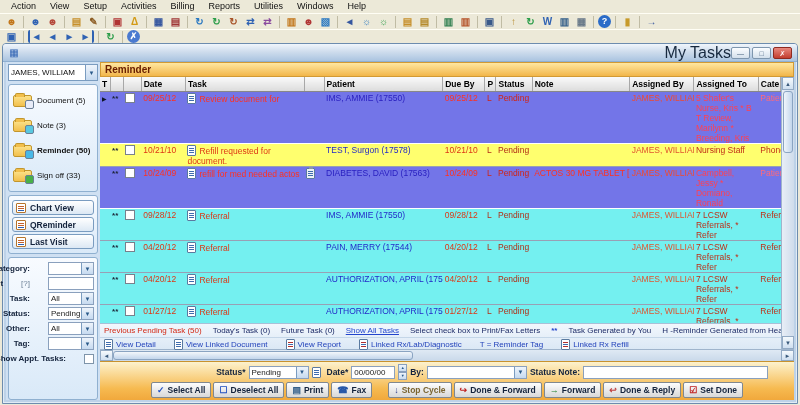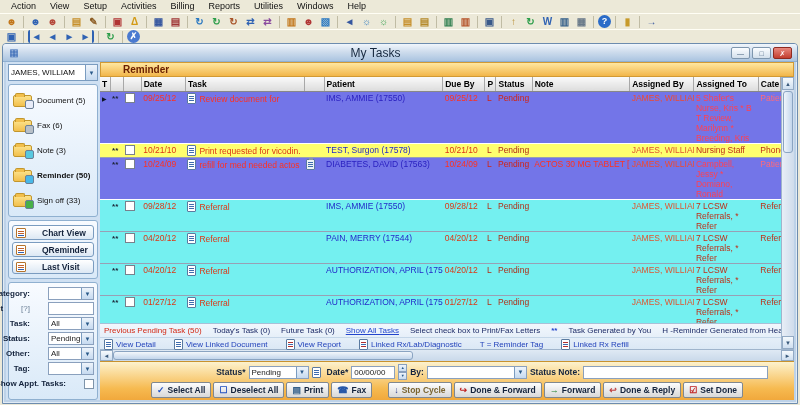--- a/index.html
+++ b/index.html
@@ -20,21 +20,21 @@
   .tb-icon.bar-left  { border-left:2px solid #2f62b3; }
   .tb-icon.bar-right { border-right:2px solid #2f62b3; }
   .tb-sep { width:1px; height:12px; background:#c0bca4; margin:0 3px; }
   
   .window { position:absolute; left:2px; right:2px; top:43px; bottom:1px;
     background:#bdd2e8; border:1px solid #6d8cae; border-radius:4px 4px 0 0;
     box-shadow: inset 0 0 0 1px rgba(255,255,255,.55); }
   .titlebar { height:18px; display:flex; align-items:center; padding:0 5px;
     background:linear-gradient(#f0f6fc,#cfdded 45%,#aac4e0); border-bottom:1px solid #8fafd0; border-radius:3px 3px 0 0; }
   .win-icon { width:12px; height:12px; font-size:10px; line-height:12px; text-align:center; color:#2f62b3; }
-  .win-title { flex:1; text-align:center; font-size:12px; color:#17293f; }
+  .win-title { flex:1; text-align:right; font-size:16px; color:#17293f; }
   .win-controls { display:flex; gap:2px; }
   .wc { width:19px; height:12px; border:1px solid #7e96ae; border-radius:2px; font-size:7px; line-height:11px;
         text-align:center; color:#44607c; background:linear-gradient(#fbfdff,#d4e0ec); }
   .wc-close { background:linear-gradient(#e8887e,#c33d2f); color:#fff; border-color:#8e2a20; }
   .win-body { position:absolute; left:3px; right:3px; top:18px; bottom:3px; background:#cfe0f2; display:flex; }
   
   .sidebar { width:94px; padding:2px 2px 0; display:flex; flex-direction:column; gap:3px; }
   .user-select { height:17px; background:#fff; border:1px solid #7a9cc0; display:flex; align-items:center;
     font-size:8px; padding-left:2px; white-space:nowrap; overflow:hidden; }
   .dd { margin-left:auto; width:12px; align-self:stretch; background:linear-gradient(#eef4fb,#c6daf0);
@@ -42,37 +42,37 @@
   .panel { background:linear-gradient(180deg,#f8fbff,#d9e9f8); border:1px solid #8fb0d0; border-radius:3px; }
   .folder-list { padding:3px 2px; display:flex; flex-direction:column; }
   .folder-item { display:flex; align-items:center; gap:5px; height:25px; font-size:8px; padding:0 2px; white-space:nowrap; }
   .folder-item.active { font-weight:bold; }
   .folder-icon { position:relative; width:19px; height:12px; flex:0 0 auto;
     background:linear-gradient(#fce28a,#f2bf4c); border:1px solid #c2962c; border-radius:2px; }
   .folder-icon::before { content:""; position:absolute; top:-3px; left:1px; width:8px; height:3px;
     background:#f2bf4c; border:1px solid #c2962c; border-bottom:none; border-radius:2px 2px 0 0; }
   .folder-accent { position:absolute; right:-3px; bottom:-3px; width:9px; height:9px; border-radius:2px; border:1px solid #6b7f95; }
   .actions { padding:2px; }
-  .side-btn { display:flex; align-items:center; gap:16px; height:15px; margin:2px 1px;
+  .side-btn { display:flex; align-items:center; gap:4px; height:15px; margin:2px 1px;
     background:linear-gradient(#ffffff,#dce8f4); border:1px solid #7a9cc0; border-radius:3px;
     font-size:8.5px; font-weight:bold; color:#14233c; padding:0 3px; white-space:nowrap; }
   .side-btn-icon { width:10px; height:10px; background:#fff; border:1px solid #b5742c; border-radius:1px; position:relative; flex:0 0 auto; }
   .side-btn-icon::after { content:""; position:absolute; left:1px; top:2px; width:6px; height:1px;
     background:#c2612c; box-shadow:0 2px 0 #c2612c, 0 4px 0 #2f62b3; }
   .filters { padding:4px 3px 2px; display:flex; flex-direction:column; gap:2px; font-size:8px; font-weight:bold; color:#14233c; flex:1; }
   .f-row { display:flex; align-items:center; justify-content:flex-end; gap:18px; height:13px; white-space:nowrap; }
   .combo, .tin { display:inline-flex; align-items:center; height:13px; background:#fff; border:1px solid #8aa0bd;
     font-size:8px; font-weight:normal; color:#222; padding-left:2px; overflow:hidden; }
   .f-ctl { width:46px; flex:0 0 auto; }
   .f-help { color:#6a7f95; font-weight:normal; }
   .cbx { width:10px; height:10px; background:#fff; border:1px solid #7e94aa; flex:0 0 auto; }
   
   .main { flex:1; display:flex; flex-direction:column; min-width:0; }
   .rem-header { height:15px; flex:0 0 auto; background:linear-gradient(#ffe7a0,#f2b64a);
-    border:1px solid #d29a34; font-size:10px; font-weight:bold; color:#6b2000; display:flex; align-items:center; padding-left:22px; }
+    border:1px solid #d29a34; font-size:10px; font-weight:bold; color:#6b2000; display:flex; align-items:center; padding-left:4px; }
   .scroll-region { height:272px; flex:0 0 auto; position:relative; padding-right:13px; background:#fff; }
   .table-zone { height:246px; overflow:hidden; background:#f6f8fb; }
   table { width:100%; border-collapse:collapse; table-layout:fixed; font-size:8.5px; }
   thead th { height:14px; background:linear-gradient(#fafafa,#dcdcdc); border-right:1px solid #a8a8a8;
     border-bottom:1px solid #888; font-size:8.5px; text-align:left; padding:0 2px; font-weight:bold; color:#000; white-space:nowrap; overflow:hidden; }
   tbody td { height:13px; padding:1px 2px 0; vertical-align:top; overflow:hidden; line-height:10px; border-bottom:1px solid #98a0b4; }
   tr.size-xl td { height:36px; } tr.size-lg td { height:22px; }
   tr.row-purple   { --dt:#ff3120; --pt:#2a20c0; --st:#d02414; --by:#f04a30; --to:#ff4052; --ct:#ff6a7a; background:#7375e8; }
   tr.row-purple td { border-bottom:1px solid #ffffff; border-top:1px solid #d8d8ff; }
   tr.row-yellow   { --dt:#dd3614; --pt:#2228c8; --st:#b02e16; --by:#e0552f; --to:#bf2e16; --ct:#bf2e16; background:#ffff6e; }
@@ -216,26 +216,20 @@
       <div class="user-select">
         <span>JAMES, WILLIAM</span>
         <span class="dd">▼</span>
       </div>
       <div class="panel folder-list">
           <div class="folder-item">
             <span class="folder-icon">
               <span class="folder-accent" style="background: rgb(232, 236, 248);"></span>
             </span>
             <span class="folder-label">Document (5)</span>
-          </div>
-          <div class="folder-item">
-            <span class="folder-icon">
-              <span class="folder-accent" style="background: rgb(184, 192, 200);"></span>
-            </span>
-            <span class="folder-label">Fax (6)</span>
           </div>
           <div class="folder-item">
             <span class="folder-icon">
               <span class="folder-accent" style="background: rgb(88, 200, 224);"></span>
             </span>
             <span class="folder-label">Note (3)</span>
           </div>
           <div class="folder-item active">
             <span class="folder-icon">
               <span class="folder-accent" style="background: rgb(72, 184, 232);"></span>
@@ -367,21 +361,21 @@
                   <td class="c-note"><span></span></td>
                   <td class="c-by"><span>JAMES, WILLIAM</span></td>
                   <td class="c-to"><span>5 Shafer's Nurse, Kris * B T Review, Marilynn * Breeding, Kris</span></td>
                   <td class="c-cate"><span>Patien</span></td>
                 </tr>
                 <tr class="trow row-yellow">
                   <td class="c-t"></td>
                   <td class="c-mark"><span class="gen-mark">**</span></td>
                   <td class="c-cb"><span class="cb"></span></td>
                   <td class="c-date"><span>10/21/10</span></td>
-                  <td class="c-task"><span class="mini-icon ic-doc"></span><span class="task-text">Print requested for vicodin.</span></td>
+                  <td class="c-task"><span class="mini-icon ic-doc"></span><span class="task-text">Refill requested for document.</span></td>
                   <td class="c-ic2"></td>
                   <td class="c-pat"><span>TEST, Surgon (17578)</span></td>
                   <td class="c-due"><span>10/21/10</span></td>
                   <td class="c-p"><span>L</span></td>
                   <td class="c-status"><span>Pending</span></td>
                   <td class="c-note"><span></span></td>
                   <td class="c-by"><span>JAMES, WILLIAM</span></td>
                   <td class="c-to"><span>Nursing Staff</span></td>
                   <td class="c-cate"><span>Phone</span></td>
                 </tr>

